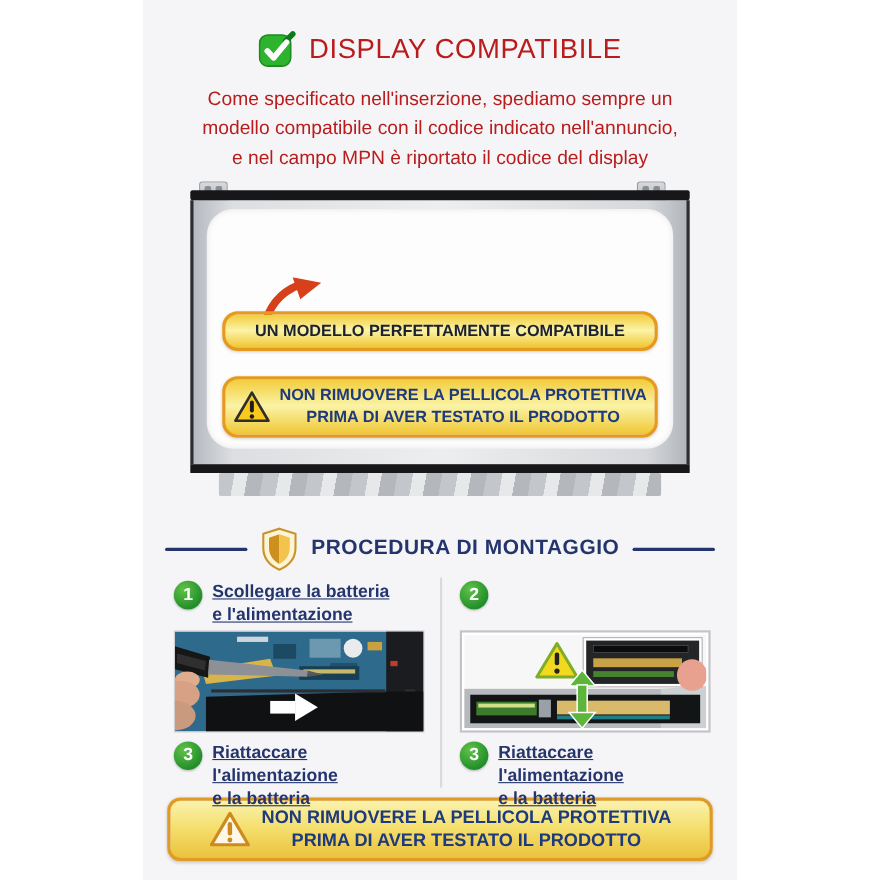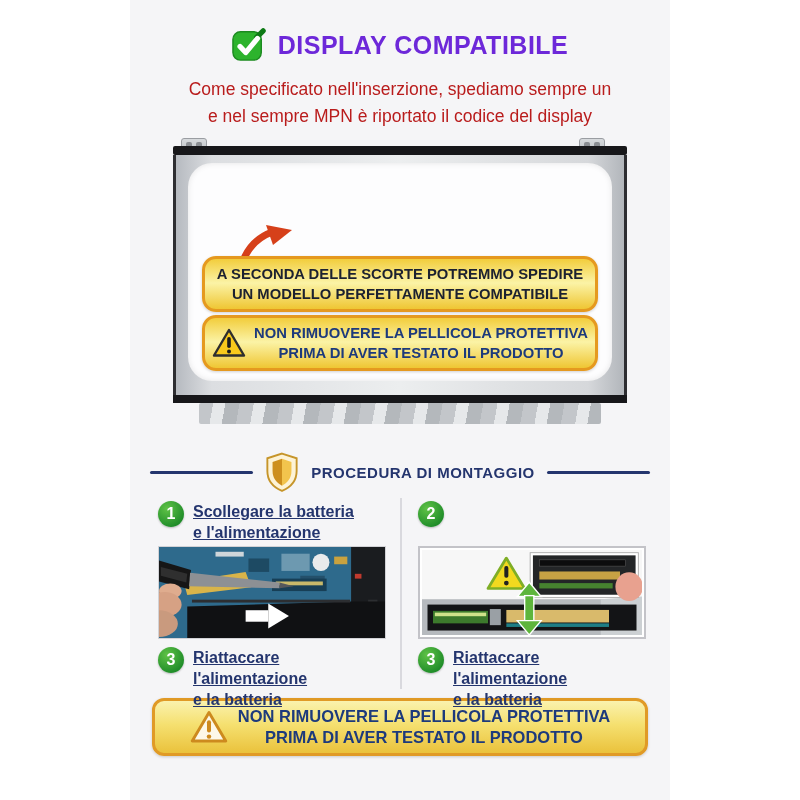--- a/index.html
+++ b/index.html
@@ -2,21 +2,21 @@
 <html><head>
 <meta charset="utf-8">
 <style>
   * { margin:0; padding:0; box-sizing:border-box; }
   html,body { width:800px; height:800px; overflow:hidden; background:#ffffff;
               font-family:"Liberation Sans", sans-serif; }
   .col { width:540px; height:800px; margin:0 auto; background:#f5f5f7; padding-top:26px; }
 
   
   .header-row { display:flex; align-items:center; justify-content:center; gap:12px; height:38px; }
-  .header-row h1 { font-size:25px; font-weight:bold; color:#6d28d9; letter-spacing:0.5px; }
+  .header-row h1 { font-size:25px; font-weight:normal; color:#b91c1c; letter-spacing:0.5px; }
 
   
   .intro { margin-top:12px; text-align:center; color:#b91c1c; font-size:17.5px; line-height:27px; }
 
   
   .laptop { position:relative; width:454px; height:288px; margin:8px auto 0; }
   .bracket { position:absolute; top:0; width:26px; height:18px; background:linear-gradient(#d7dadd,#b7babf);
              border:1px solid #9a9da2; border-radius:3px 3px 0 0; display:flex; gap:4px;
              align-items:flex-start; justify-content:center; padding-top:3px; }
   .bracket i { width:6px; height:6px; background:#8a8d92; border-radius:2px; display:block; }
@@ -36,21 +36,21 @@
             background:linear-gradient(180deg,#f2cd3c,#fbf3a6 48%,#efc633);
             text-align:center; font-weight:bold; font-size:14.8px; line-height:20px;
             padding:5px 4px; box-shadow:0 1px 3px rgba(0,0,0,0.18); }
   .ylabel.l1 { top:93px; color:#1c2130; }
   .ylabel.l2 { top:152px; color:#1d3a7c; display:flex; align-items:center; justify-content:center; gap:8px; }
 
   
   .proc-header { display:flex; align-items:center; justify-content:center; gap:12px;
                  width:500px; margin:24px auto 0; height:44px; }
   .proc-header .line { flex:1; height:3px; background:#24356e; border-radius:2px; }
-  .proc-header h2 { font-size:15px; font-weight:bold; color:#24356e; letter-spacing:0.5px; white-space:nowrap; }
+  .proc-header h2 { font-size:19px; font-weight:bold; color:#24356e; letter-spacing:0.5px; white-space:nowrap; }
 
   
   .steps-grid { display:flex; width:512px; margin:4px auto 0; }
   .scol { width:50%; padding:0 6px 0 14px; }
   .scol.right { border-left:2px solid #d9d9de; padding-left:16px; }
   .step { display:flex; align-items:flex-start; gap:9px; height:48px; padding-top:3px; }
   .step.b { height:50px; padding-top:8px; }
   .snum { flex:0 0 26px; width:26px; height:26px; border-radius:50%; color:#fff; font-weight:bold;
           font-size:16px; display:flex; align-items:center; justify-content:center;
           background:radial-gradient(circle at 35% 30%, #5fc246, #1f8c29 75%);
@@ -76,41 +76,41 @@
     <svg width="34" height="34" viewBox="0 0 36 36">
       <rect x="1" y="4" width="30" height="30" rx="8" fill="#2db32d" stroke="#1b8a1f" stroke-width="1.5"></rect>
       <path d="M26 10 L33 3" stroke="#0d7a15" stroke-width="5.5" stroke-linecap="round" fill="none"></path>
       <path d="M8.5 19.5 L14.5 26 L27 11" stroke="#ffffff" stroke-width="5.5" stroke-linecap="round" stroke-linejoin="round" fill="none"></path>
     </svg>
     <h1>DISPLAY COMPATIBILE</h1>
   </div>
 
   <div class="intro">
     <div>Come specificato nell'inserzione, spediamo sempre un</div>
-    <div>e nel sempre MPN è riportato il codice del display</div>
+    <div>modello compatibile con il codice indicato nell'annuncio,</div>
+    <div>e nel campo MPN è riportato il codice del display</div>
   </div>
 
   <div class="laptop">
     <div class="bracket left">
         <i></i>
         <i></i>
       </div>
     <div class="bracket right">
         <i></i>
         <i></i>
       </div>
     <div class="topbar"></div>
     <div class="pbody">
       <div class="screen">
         <svg class="red-arrow" width="70" height="48" viewBox="0 0 70 48">
           <path d="M8 46 C12 27 22 14 40 7" fill="none" stroke="#d6401a" stroke-width="7" stroke-linecap="round"></path>
           <polygon points="34,0 60,5 41,20" fill="#d6401a"></polygon>
         </svg>
         <div class="ylabel l1">
-          <div>A SECONDA DELLE SCORTE POTREMMO SPEDIRE</div>
           <div>UN MODELLO PERFETTAMENTE COMPATIBILE</div>
         </div>
         <div class="ylabel l2">
           <svg width="34" height="30" viewBox="0 0 34 30">
             <polygon points="17,2 32,27.5 2,27.5" fill="#f9c91c" stroke="#2e2e2e" stroke-width="2.4" stroke-linejoin="round"></polygon>
             <rect x="15.2" y="9" width="3.6" height="11" rx="1.8" fill="#1d1d1d"></rect>
             <circle cx="17" cy="23.6" r="2" fill="#1d1d1d"></circle>
           </svg>
           <div>
             <div>NON RIMUOVERE LA PELLICOLA PROTETTIVA</div>

